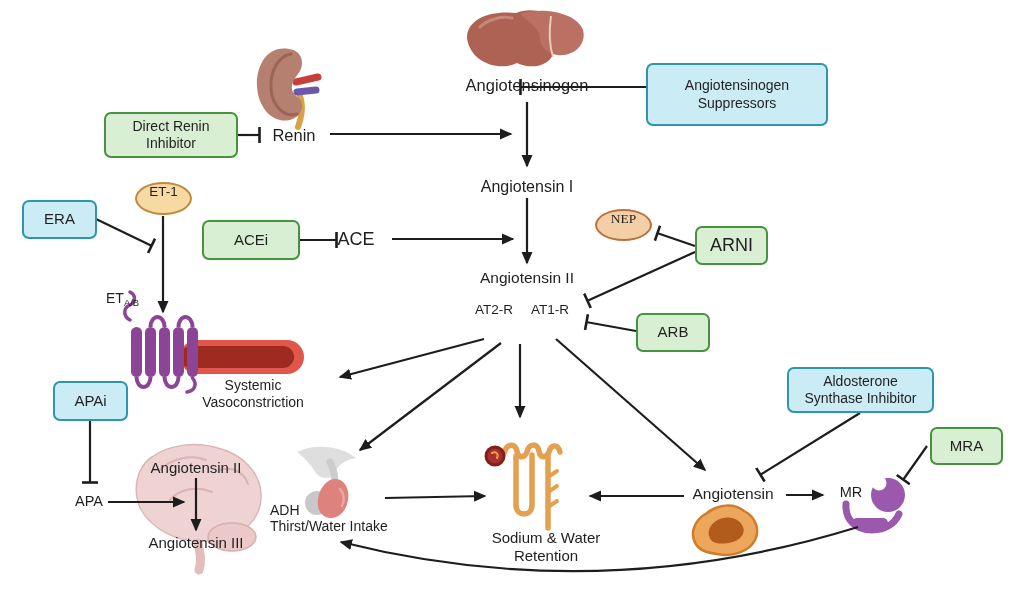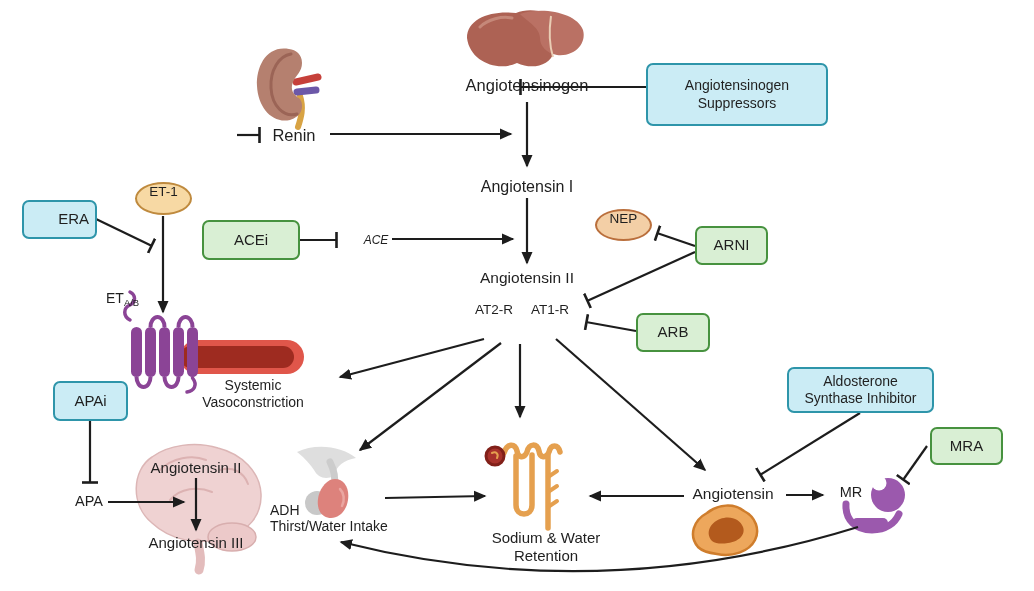--- a/index.html
+++ b/index.html
@@ -11,21 +11,21 @@
   .lbl.left { transform:translateY(-50%); text-align:left; }
   .lbl.wrap { white-space:normal; }
   .dbox { position:absolute; display:flex; align-items:center; justify-content:center;
           text-align:center; border-radius:7px; border:2px solid; font-size:14px;
           line-height:1.25; padding:2px 6px; box-sizing:border-box; }
   .dbox.blue  { background:#cbecf5; border-color:#2e95aa; }
   .dbox.green { background:#d9efd4; border-color:#47923f; }
   .oval { position:absolute; display:flex; align-items:flex-start; justify-content:center;
           border-radius:50%; border:2px solid; font-size:13.5px; box-sizing:border-box; }
   .oval.et1 { background:#f7d9a4; border-color:#bf8a3e; }
-  .oval.nep { background:#f3cfa6; border-color:#ba6f3c; }
+  .oval.nep { background:#f3cfa6; border-color:#ba6f3c;font-family:Liberation Serif, serif; }
   .subsc { font-size:9.5px; vertical-align:-3px; }
 </style>
 </head>
 <body>
 
 <div class="canvas">
 
   <svg class="layer" width="1034" height="591" viewBox="0 0 1034 591">
     <defs>
       <marker id="arr" markerUnits="userSpaceOnUse" markerWidth="14" markerHeight="12" refX="11" refY="6" orient="auto">
@@ -129,27 +129,30 @@
       <line x1="860" y1="413" x2="760" y2="475" marker-end="url(#tbar)"></line>
       <line x1="786" y1="495" x2="823" y2="495" marker-end="url(#arr)"></line>
       <line x1="927" y1="446" x2="903" y2="480" marker-end="url(#tbar)"></line>
       <path d="M 858 527 Q 600 607 341 542" marker-end="url(#arr)"></path>
     </g>
   </svg>
 
   <div class="dbox blue" style="left:646px; top:63px;  width:182px; height:63px;">
       <span>Angiotensinogen Suppressors</span>
     </div>
-  <div class="dbox blue" style="left:22px;  top:200px; width:75px;  height:39px; font-size:15px;justify-content:flex-end;">
+  <div class="dbox green" style="left:104px; top:112px; width:134px; height:46px;">
+      <span>Direct Renin Inhibitor</span>
+    </div>
+  <div class="dbox blue" style="left:22px;  top:200px; width:75px;  height:39px; font-size:15px;">
       <span>ERA</span>
     </div>
   <div class="dbox green" style="left:202px; top:220px; width:98px;  height:40px; font-size:15px;">
       <span>ACEi</span>
     </div>
-  <div class="dbox green" style="left:695px; top:226px; width:73px;  height:39px; font-size:15px;">
+  <div class="dbox green" style="left:695px; top:226px; width:73px;  height:39px; font-size:18px;">
       <span>ARNI</span>
     </div>
   <div class="dbox green" style="left:636px; top:313px; width:74px;  height:39px; font-size:15px;">
       <span>ARB</span>
     </div>
   <div class="dbox blue" style="left:53px;  top:381px; width:75px;  height:40px; font-size:15px;">
       <span>APAi</span>
     </div>
   <div class="dbox blue" style="left:787px; top:367px; width:147px; height:46px;">
       <span>Aldosterone Synthase Inhibitor</span>
@@ -161,21 +164,21 @@
   <div class="oval et1" style="left:135px; top:182px; width:57px; height:33px;">
       <span>ET-1</span>
     </div>
   <div class="oval nep" style="left:595px; top:209px; width:57px; height:32px;">
       <span>NEP</span>
     </div>
 
   <div class="lbl" style="left:527px; top:86px;  font-size:16.5px;">Angiotensinogen</div>
   <div class="lbl" style="left:294px; top:136px; font-size:16.5px;">Renin</div>
   <div class="lbl" style="left:527px; top:187px; font-size:16px;">Angiotensin I</div>
-  <div class="lbl" style="left:376px; top:240px; font-size:12px;font-style:italic;">ACE</div>
+  <div class="lbl" style="left:356px; top:240px; font-size:18px;">ACE</div>
   <div class="lbl" style="left:527px; top:278px; font-size:15.5px;">Angiotensin II</div>
   <div class="lbl" style="left:494px; top:310px; font-size:13.5px;">AT2-R</div>
   <div class="lbl" style="left:550px; top:310px; font-size:13.5px;">AT1-R</div>
   <div class="lbl left" style="left:106px; top:299px; font-size:14px;"><span>ET</span><span class="subsc">A/B</span></div>
   <div class="lbl wrap" style="left:253px; top:394px; width:150px; font-size:14px;">Systemic Vasoconstriction</div>
   <div class="lbl" style="left:89px;  top:502px; font-size:14.5px;">APA</div>
   <div class="lbl" style="left:196px; top:468px; font-size:15px;">Angiotensin II</div>
   <div class="lbl" style="left:196px; top:543px; font-size:15px;">Angiotensin III</div>
   <div class="lbl left" style="left:270px; top:510px; font-size:14px;">ADH</div>
   <div class="lbl left" style="left:270px; top:526px; font-size:14px;">Thirst/Water Intake</div>

